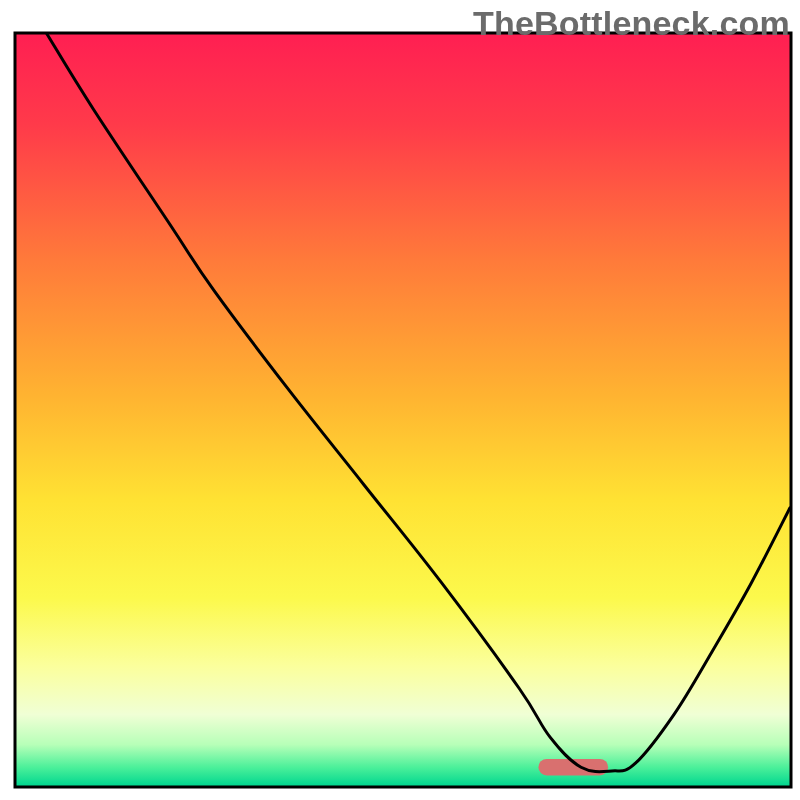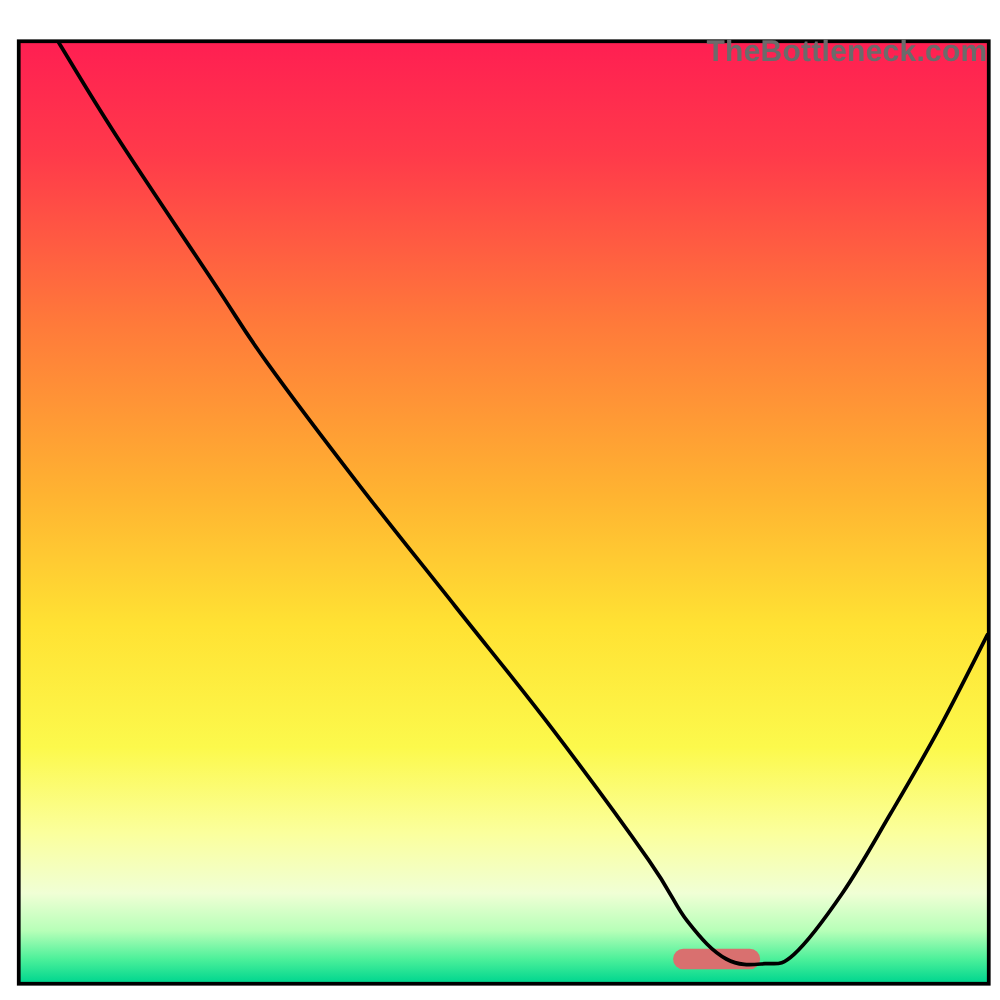--- a/index.html
+++ b/index.html
@@ -13,26 +13,25 @@
   .chart-wrapper {
     position: relative;
     width: 800px;
     height: 800px;
   }
   .watermark {
     position: absolute;
     top: 4px;
     right: 10px;
     font-family: Arial, Helvetica, sans-serif;
-    font-size: 24px;
+    font-size: 34px;
     font-weight: bold;
     color: #6b6b6b;
     letter-spacing: 0.2px;
     z-index: 5;
-    margin-top: 24px;
   }
   svg.plot {
     position: absolute;
     top: 0;
     left: 0;
   }
 </style>
 </head>
 <body>
 

